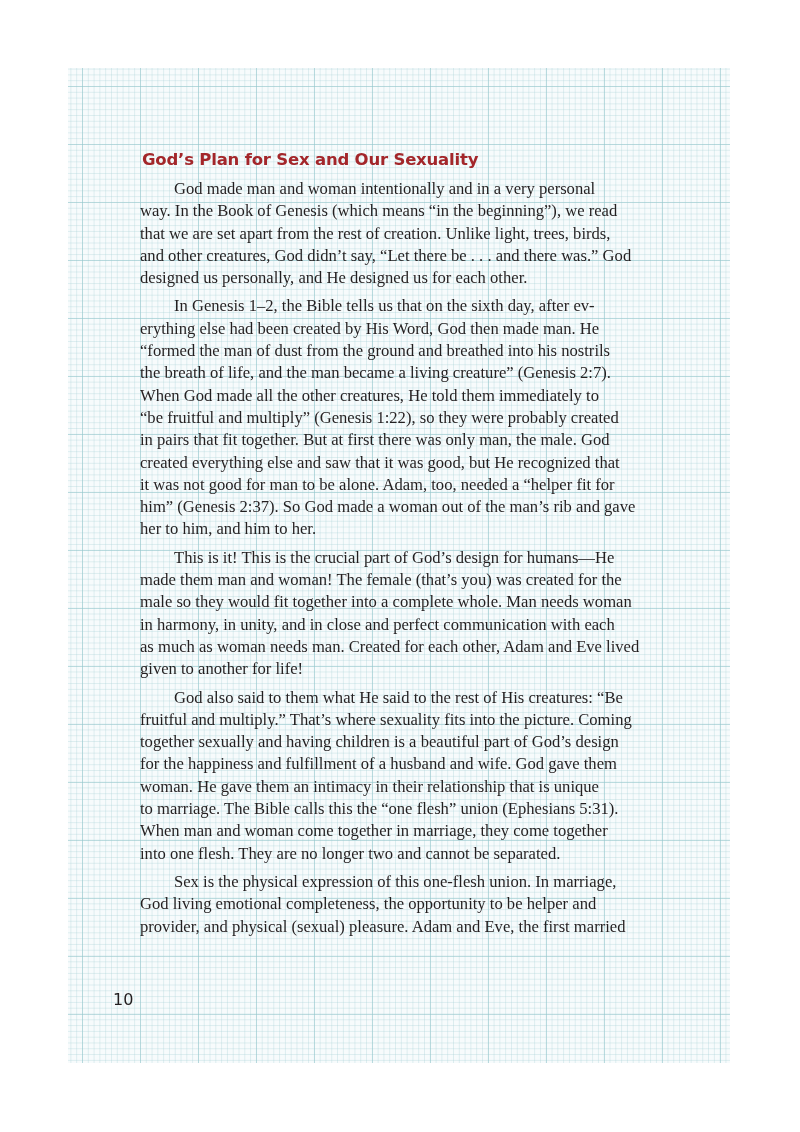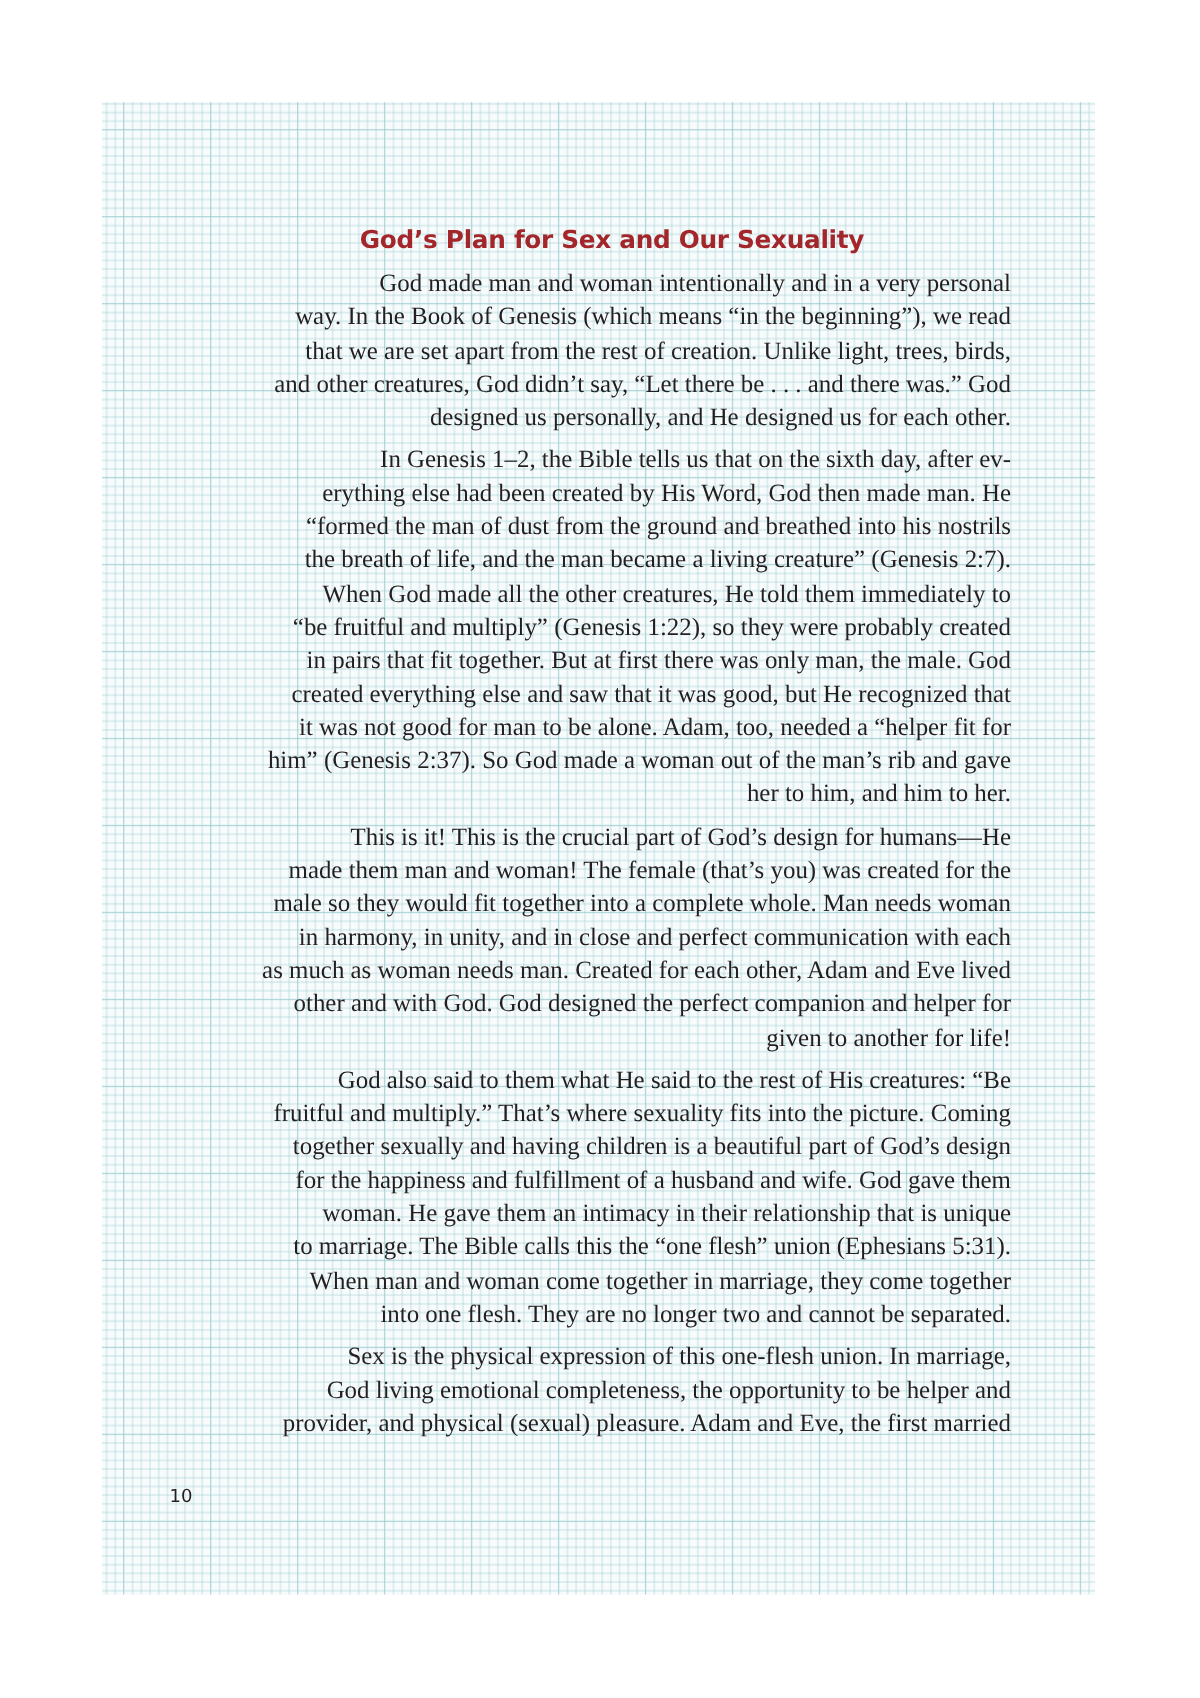--- a/index.html
+++ b/index.html
@@ -32,47 +32,46 @@
       position: absolute;
       left: 54px;
       top: 82px;
       width: 552px;
     }
     .title {
       font-family: "DejaVu Sans", sans-serif;
       font-weight: bold;
       color: #a3262a;
       font-size: 16.5px;
-      text-align: center;
       margin: 0 0 9px 0;
       padding-left: 20px;
       letter-spacing: -0.2px;
     }
     .para {
       font-family: "Liberation Serif", serif;
       font-size: 16.6px;
       line-height: 22.3px;
       color: #231f20;
-      margin: 0 0 6px 0;
+      margin: 0 0 6px 18px;
       text-indent: 34px;
-      text-align: right;
+      text-align: left;
     }
     .line {
       display: block;
       white-space: nowrap;
     }
     .line.first {
       padding-left: 34px;
     }
     .para.lines {
       text-indent: 0;
     }
     .page-number {
       font-family: "DejaVu Sans", sans-serif;
-      font-size: 12px;
+      font-size: 16px;
       color: #231f20;
       position: absolute;
       left: 45px;
       top: 922px;
       text-align: right;
     }
   </style>
 </head>
 <body>
 
@@ -101,21 +100,20 @@
       <span class="line">him” (Genesis 2:37). So God made a woman out of the man’s rib and gave</span>
       <span class="line">her to him, and him to her.</span>
     </p>
 
     <p class="para lines">
       <span class="line first">This is it! This is the crucial part of God’s design for humans—He</span>
       <span class="line">made them man and woman! The female (that’s you) was created for the</span>
       <span class="line">male so they would fit together into a complete whole. Man needs woman</span>
       <span class="line">in harmony, in unity, and in close and perfect communication with each</span>
       <span class="line">as much as woman needs man. Created for each other, Adam and Eve lived</span>
-      <span class="line">other and with God. God designed the perfect companion and helper for</span>
       <span class="line">given to another for life!</span>
     </p>
 
     <p class="para lines">
       <span class="line first">God also said to them what He said to the rest of His creatures: “Be</span>
       <span class="line">fruitful and multiply.” That’s where sexuality fits into the picture. Coming</span>
       <span class="line">together sexually and having children is a beautiful part of God’s design</span>
       <span class="line">for the happiness and fulfillment of a husband and wife. God gave them</span>
       <span class="line">woman. He gave them an intimacy in their relationship that is unique</span>
       <span class="line">to marriage. The Bible calls this the “one flesh” union (Ephesians 5:31).</span>

